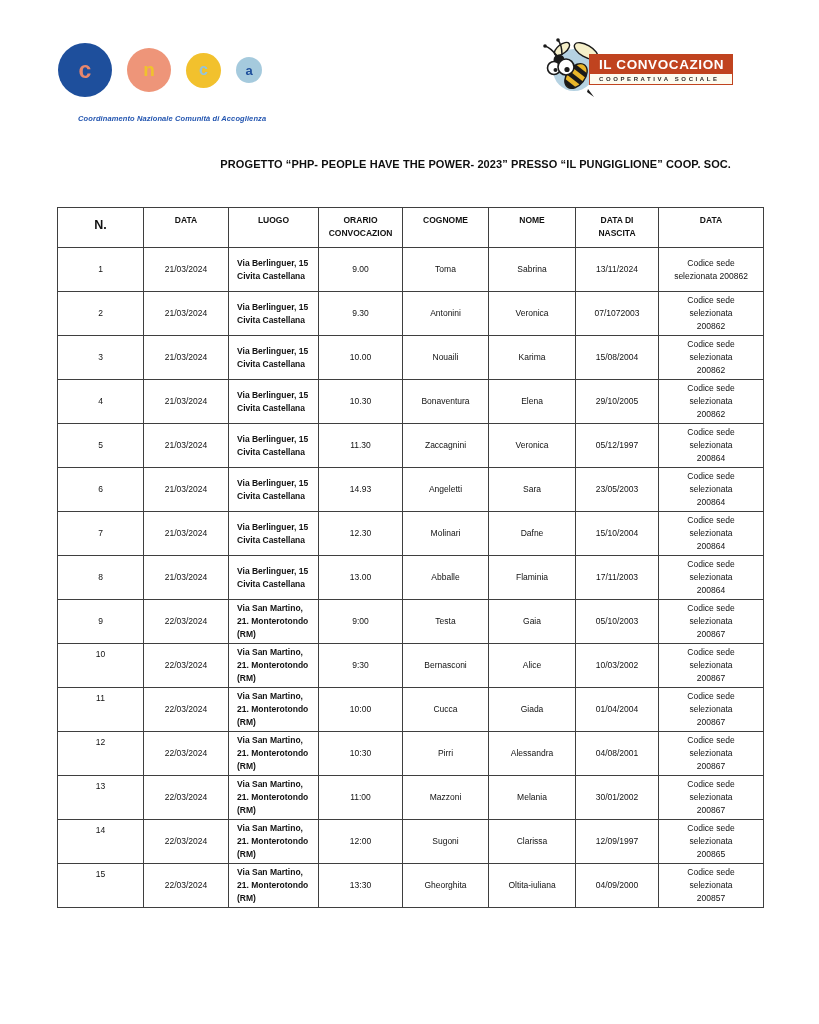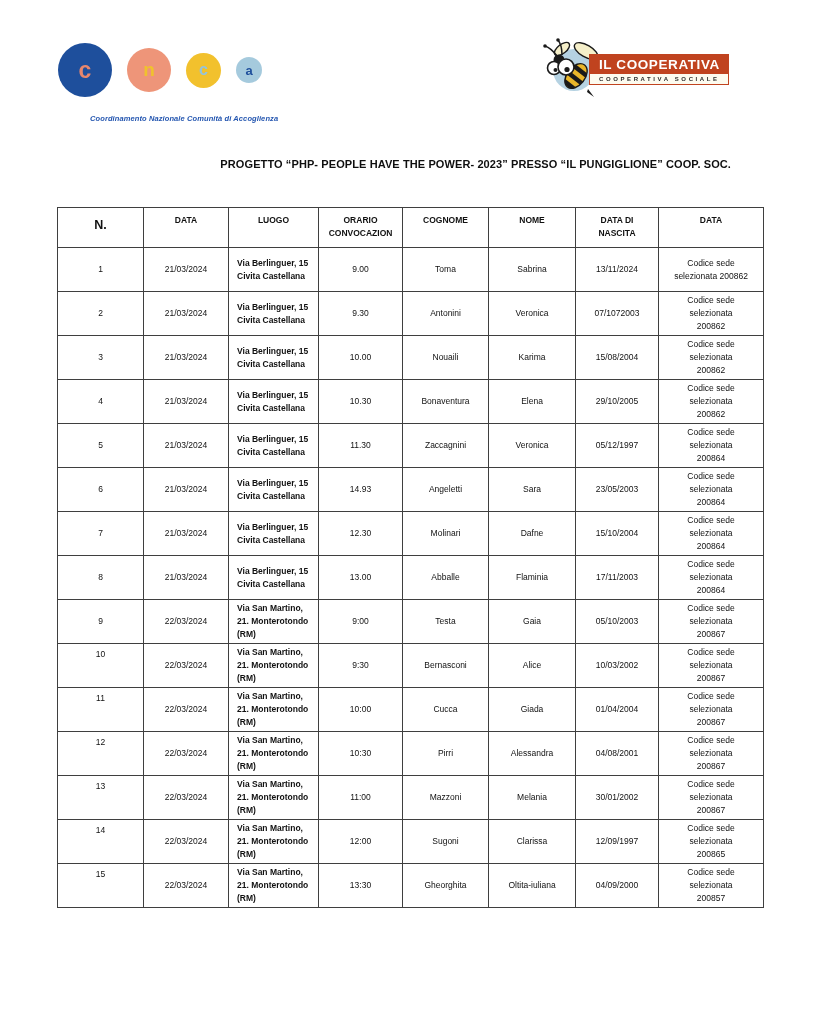--- a/index.html
+++ b/index.html
@@ -8,21 +8,21 @@
   .page { position:relative; width:819px; height:1024px; background:#fff; overflow:hidden; }
 
   
   .cnca { position:absolute; left:58px; top:42px; }
   .cnca-circles { display:flex; align-items:center; gap:15px; height:56px; }
   .circle { border-radius:50%; display:flex; align-items:center; justify-content:center; font-weight:bold; }
   .circle:nth-child(1){ width:54px; height:54px; font-size:23px; }
   .circle:nth-child(2){ width:44px; height:44px; font-size:19px; }
   .circle:nth-child(3){ width:35px; height:35px; font-size:16px; }
   .circle:nth-child(4){ width:26px; height:26px; font-size:13px; }
-  .cnca-caption { margin-top:16px; margin-left:32px; font-size:7.5px; font-weight:bold; font-style:italic; letter-spacing:0.1px; }
+  .cnca-caption { margin-top:16px; margin-left:20px; font-size:7.5px; font-weight:bold; font-style:italic; letter-spacing:0.1px; }
 
   
   .pungi { position:absolute; left:541px; top:36px; display:flex; align-items:flex-start; }
   .pungi-banner { margin-left:-14px; margin-top:18px; border:1px solid #c0431f; }
   .pungi-banner-top { background:#c0431f; color:#ffffff; font-weight:bold; font-size:13.5px; letter-spacing:0.6px; padding:2px 8px 2px 9px; white-space:nowrap; }
   .pungi-banner-bottom { background:#fdfbef; color:#2b2b2b; font-size:6px; font-weight:bold; letter-spacing:2.6px; padding:2px 0 2px 9px; white-space:nowrap; }
 
   
   .doc-title { position:absolute; top:158px; left:0; width:731px; text-align:right; font-weight:bold; font-size:11px; color:#0f0f0f; letter-spacing:0.1px; }
 
@@ -77,21 +77,21 @@
         <circle cx="4" cy="10" r="1.8" fill="#1a1a1a"></circle>
         <path d="M21 19 Q 21 9 17 4" stroke="#1a1a1a" stroke-width="1.5" fill="none"></path>
         <circle cx="17" cy="4" r="1.8" fill="#1a1a1a"></circle>
         <circle cx="13" cy="32" r="6.5" fill="#ffffff" stroke="#1a1a1a" stroke-width="1.6"></circle>
         <circle cx="25" cy="31" r="8" fill="#ffffff" stroke="#1a1a1a" stroke-width="1.6"></circle>
         <circle cx="14.5" cy="34" r="2" fill="#1a1a1a"></circle>
         <circle cx="26" cy="33.5" r="2.6" fill="#1a1a1a"></circle>
       </svg>
     </span>
     <div class="pungi-banner">
-      <div class="pungi-banner-top">IL COOPERATIVA</div>
+      <div class="pungi-banner-top">IL CONVOCAZION</div>
       <div class="pungi-banner-bottom">COOPERATIVA SOCIALE</div>
     </div>
   </div>
 
   <div class="doc-title">PROGETTO “PHP- PEOPLE HAVE THE POWER- 2023” PRESSO “IL PUNGIGLIONE” COOP. SOC.</div>
 
   <table class="conv">
     <colgroup>
         <col class="col-n">
         <col class="col-data">

